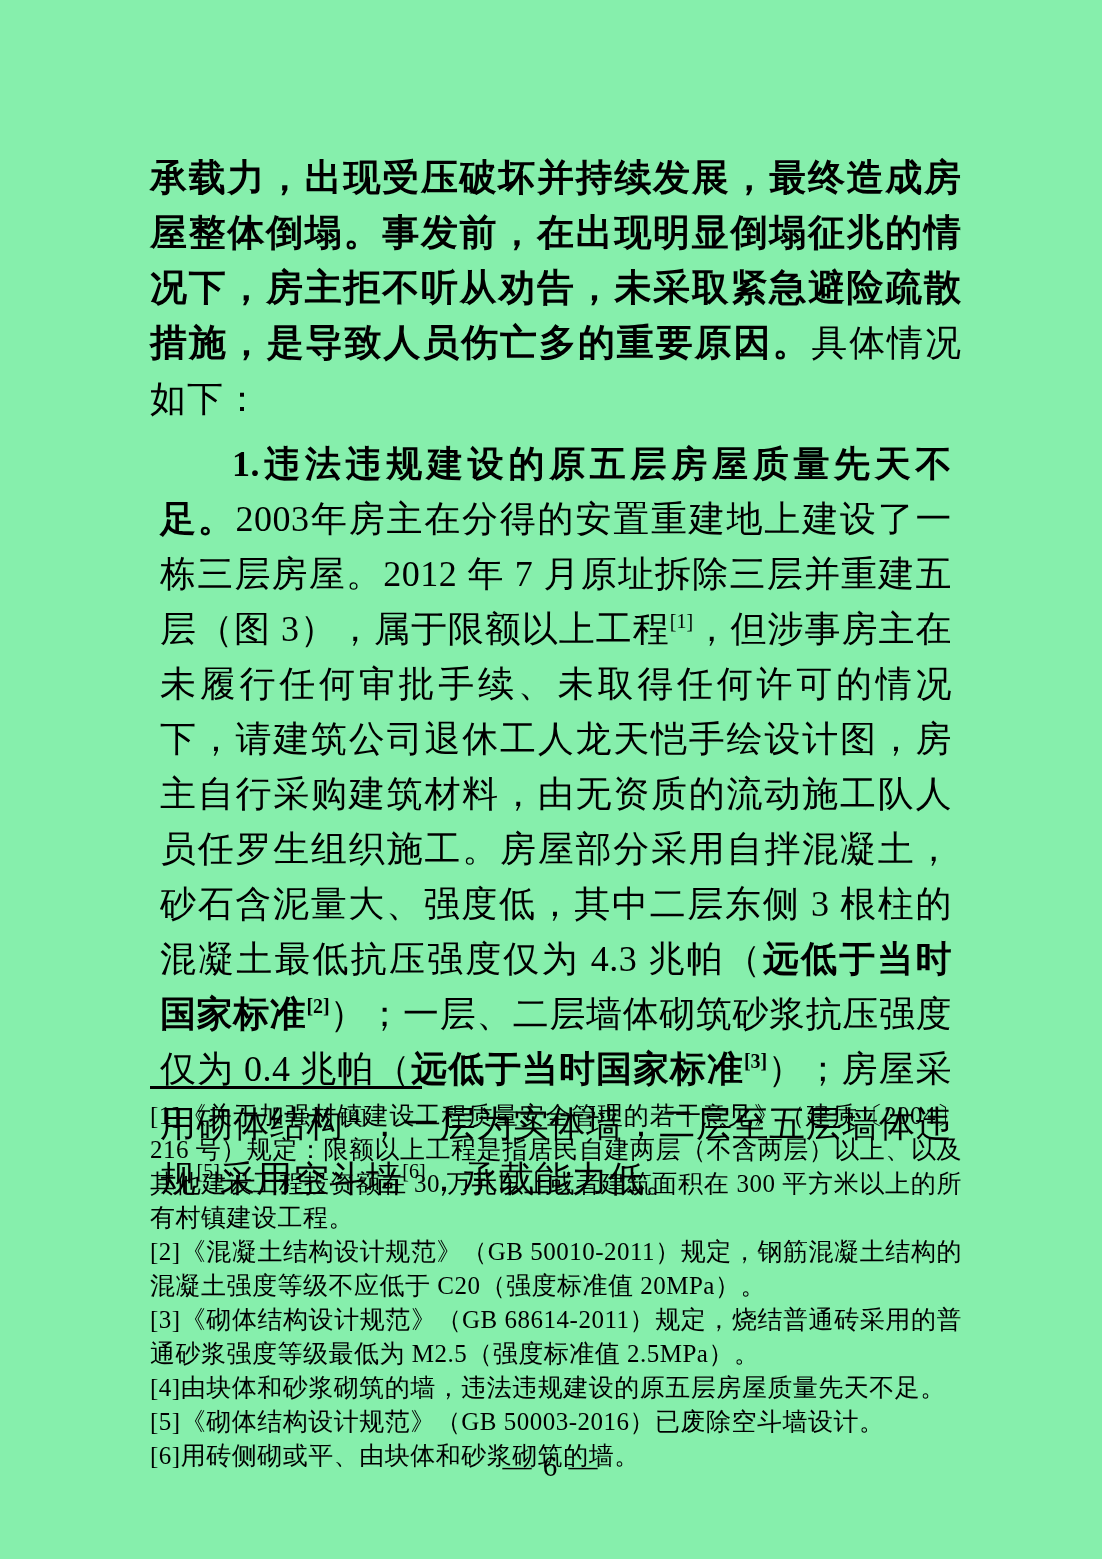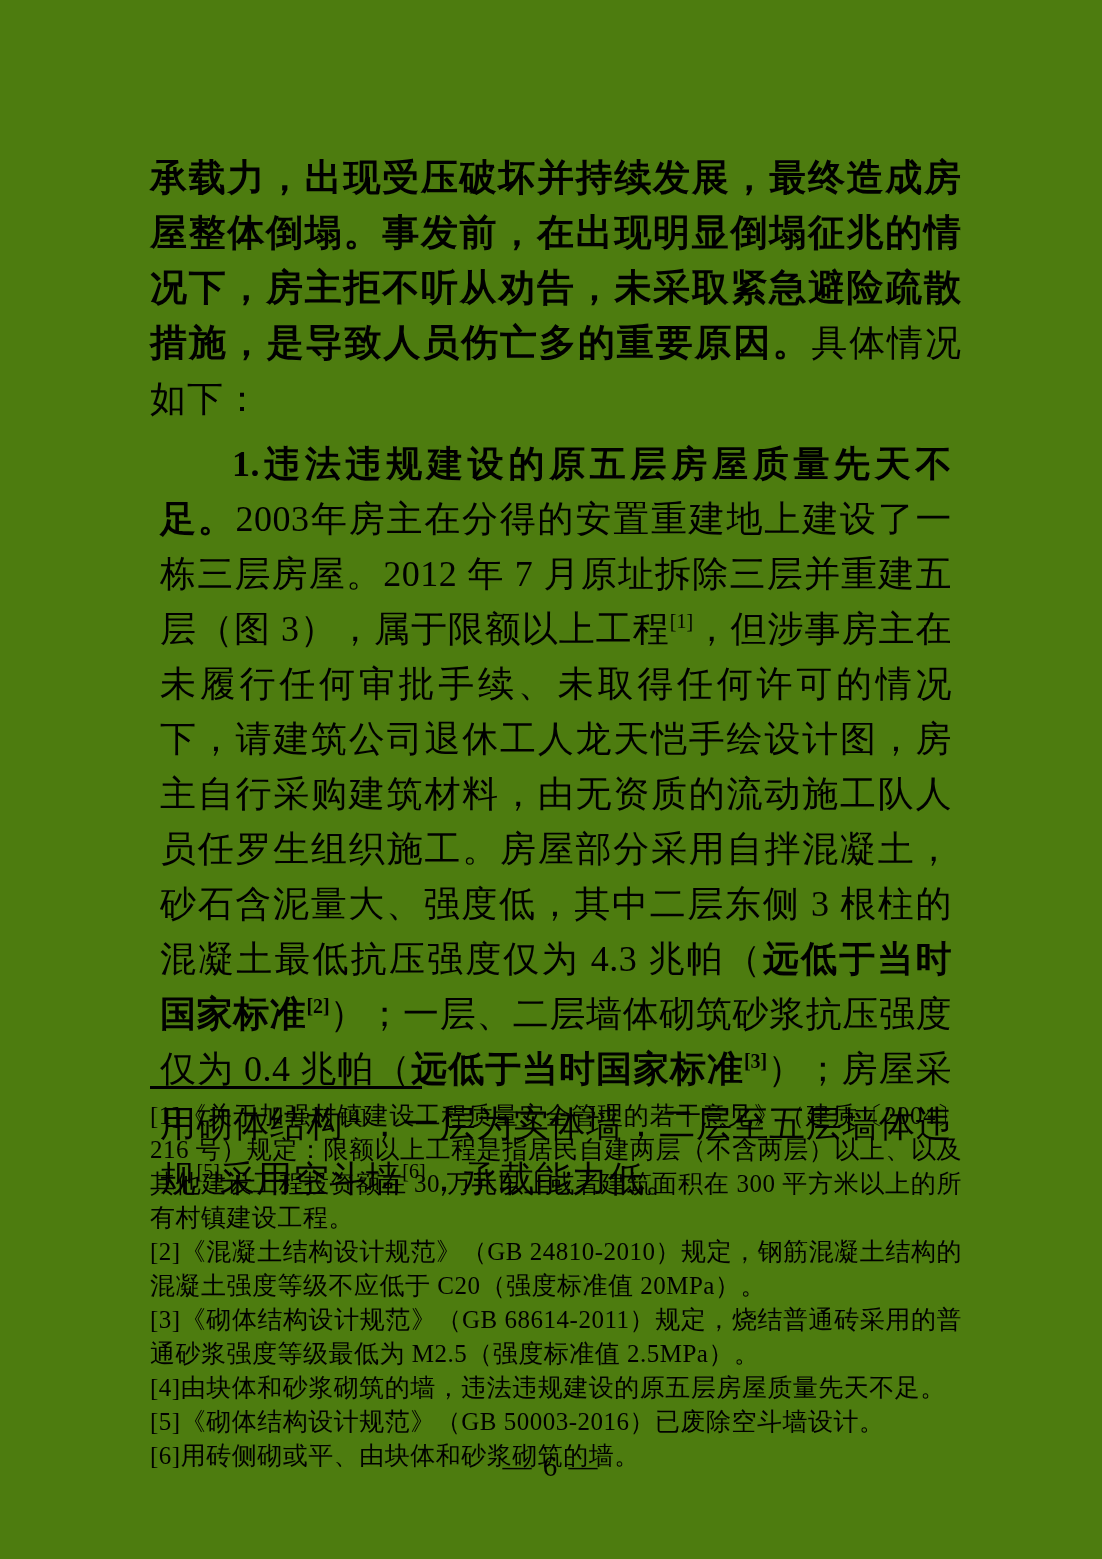--- a/index.html
+++ b/index.html
@@ -1,21 +1,21 @@
 <!DOCTYPE html>
 <html><head>
 <meta charset="utf-8">
 <style>
   * { box-sizing: border-box; }
   html, body { margin: 0; padding: 0; background: #ffffff; }
   .page {
     position: relative;
     width: 1102px;
     height: 1559px;
-    background: #4d7c0f;
+    background: #86efac;
     color: #000000;
     font-family: "Liberation Serif", serif;
     overflow: hidden;
   }
   .content {
     position: absolute;
     left: 150px;
     top: 150px;
     width: 812px;
   }
@@ -92,21 +92,21 @@
 
     <p class="para-body"><span class="bold">1.违法违规建设的原五层房屋质量先天不足。</span><span>2003年房主在分得的安置重建地上建设了一栋三层房屋。2012 年 7 月原址拆除三层并重建五层（图 3），属于限额以上工程</span><span class="sup">[1]</span><span>，但涉事房主在未履行任何审批手续、未取得任何许可的情况下，请建筑公司退休工人龙天恺手绘设计图，房主自行采购建筑材料，由无资质的流动施工队人员任罗生组织施工。房屋部分采用自拌混凝土，砂石含泥量大、强度低，其中二层东侧 3 根柱的混凝土最低抗压强度仅为 4.3 兆帕（</span><span class="bold">远低于当时国家标准</span><span class="sup bold">[2]</span><span>）；一层、二层墙体砌筑砂浆抗压强度仅为 0.4 兆帕（</span><span class="bold">远低于当时国家标准</span><span class="sup bold">[3]</span><span>）；房屋采用砌体结构</span><span class="sup">[4]</span><span>，一层为实体墙，二层至五层墙体违规</span><span class="sup">[5]</span><span>采用空斗墙</span><span class="sup">[6]</span><span>，承载能力低。</span></p>
 
   </div>
 
   <div class="footnotes">
     <div class="fn-rule"></div>
 
     <p class="footnote"><span>[1]</span><span>《关于加强村镇建设工程质量安全管理的若干意见》（建质〔2004〕216 号）规定：限额以上工程是指居民自建两层（不含两层）以上、以及其他建设工程投资额在 30 万元以上或者建筑面积在 300 平方米以上的所有村镇建设工程。</span></p>
 
-    <p class="footnote"><span>[2]</span><span>《混凝土结构设计规范》（GB 24810-2010）规定，钢筋混凝土结构的混凝土强度等级不应低于 C20（强度标准值 20MPa）。</span></p>
+    <p class="footnote"><span>[2]</span><span>《混凝土结构设计规范》（GB 50010-2011）规定，钢筋混凝土结构的混凝土强度等级不应低于 C20（强度标准值 20MPa）。</span></p>
 
     <p class="footnote"><span>[3]</span><span>《砌体结构设计规范》（GB 68614-2011）规定，烧结普通砖采用的普通砂浆强度等级最低为 M2.5（强度标准值 2.5MPa）。</span></p>
 
     <p class="footnote"><span>[4]</span><span>由块体和砂浆砌筑的墙，违法违规建设的原五层房屋质量先天不足。</span></p>
 
     <p class="footnote"><span>[5]</span><span>《砌体结构设计规范》（GB 50003-2016）已废除空斗墙设计。</span></p>
 
     <p class="footnote"><span>[6]</span><span>用砖侧砌或平、由块体和砂浆砌筑的墙。</span></p>
   </div>
 

